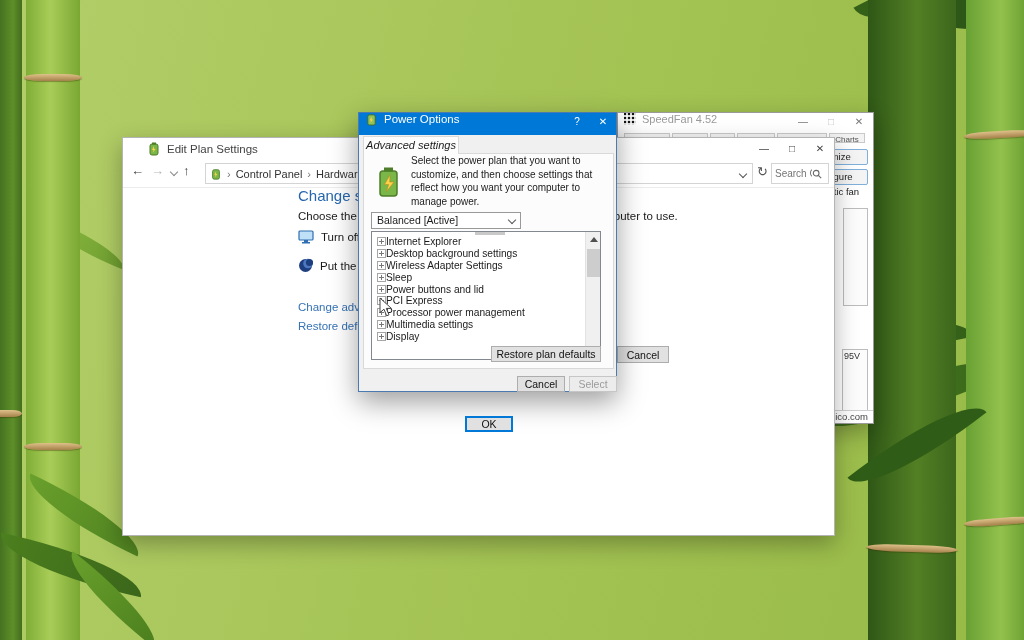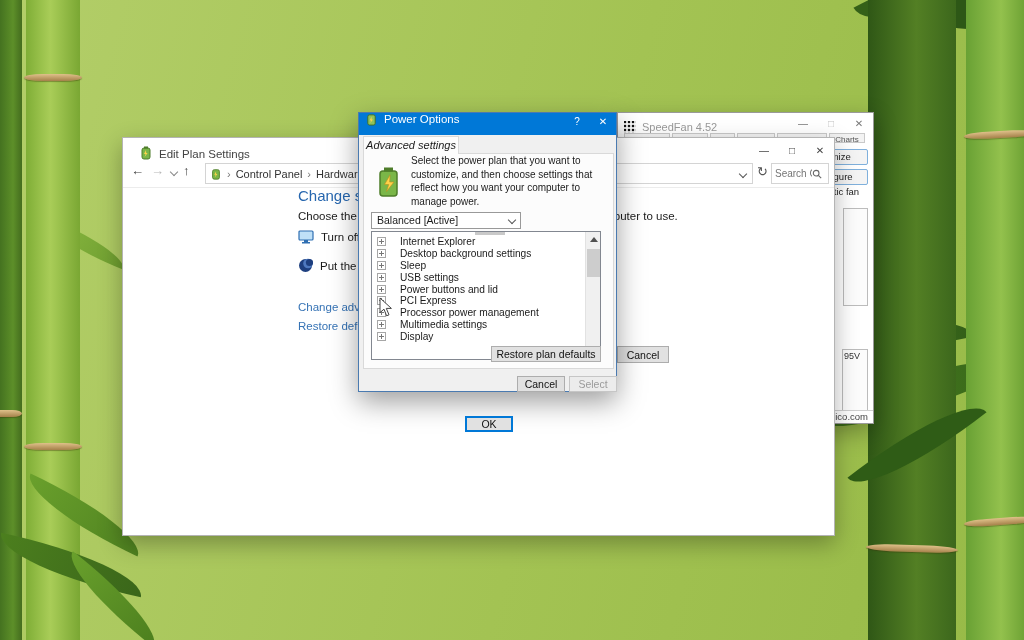--- a/index.html
+++ b/index.html
@@ -19,41 +19,41 @@
   .btnglyph { display:inline-block; width:28px; height:18px; text-align:center;
               font-size:10px; line-height:18px; color:#444; }
   .pushbtn { position:absolute; background:#e1e1e1; border:1px solid #adadad;
              font-size:10.5px; color:#111; text-align:center;
              font-family:"Liberation Sans",sans-serif; }
   .chev { display:inline-block; width:6px; height:6px; border-right:1.4px solid #555;
           border-bottom:1.4px solid #555; transform:rotate(45deg); }
 
   
   #speedfan { left:617px; top:112px; width:257px; height:312px; }
-  #speedfan .tbar { height:20px; display:flex; align-items:flex-end; padding-left:6px; }
+  #speedfan .tbar { height:20px; display:flex; align-items:flex-start; padding-left:6px; }
   #speedfan .tbar .ttl { font-size:11px; color:#9a9a9a; margin-left:6px; flex:1; }
   .sf-icon { width:12px; height:12px; background-color:#141414;
              background-image:linear-gradient(90deg,transparent 50%,rgba(255,255,255,.85) 50%),
                               linear-gradient(transparent 50%,rgba(255,255,255,.85) 50%);
              background-size:4px 4px; }
   #speedfan .tabrow { position:absolute; left:2px; right:2px; top:20px; height:10px;
                       overflow:hidden; display:flex; gap:2px; padding-left:4px; }
   #speedfan .tabrow span { font-size:8px; color:#555; border:1px solid #c9c9c9;
                            background:#f3f3f3; padding:0 5px; line-height:12px; }
   .sf-btn { position:absolute; left:178px; width:72px; height:16px;
             background:#f4f4f4; border:1px solid #7fb0dc; border-radius:2px;
             font-size:9.5px; line-height:14px; text-align:center; color:#222; }
   .sf-groupbox { position:absolute; border:1px solid #bcbcbc; background:#fcfcfc; }
   #sf-status { position:absolute; left:0; right:0; bottom:0; height:13px;
                border-top:1px solid #cfcfcf; font-size:9.5px; color:#444;
                text-align:right; padding-right:5px; line-height:12px; overflow:hidden; }
 
   
   #editplan { left:122px; top:137px; width:713px; height:399px; border-color:#b4b4b4; }
-  #editplan .tbar { height:22px; display:flex; align-items:flex-end; padding-left:16px; }
+  #editplan .tbar { height:22px; display:flex; align-items:center; padding-left:24px; }
   #editplan .tbar .ttl { font-size:11.5px; color:#444; margin-left:6px; flex:1; }
   .navrow { position:absolute; left:0; right:0; top:22px; height:28px;
             border-bottom:1px solid #ececec; }
   .navglyph { position:absolute; top:3px; font-size:13px; color:#3b3b3b; }
   .addrbox { position:absolute; left:82px; top:3px; width:548px; height:21px;
              border:1px solid #d4d4d4; background:#fff; display:flex; align-items:center;
              font-size:11px; color:#333; padding:0 4px; }
   .addrbox .sep { color:#777; margin:0 5px; font-size:11px; }
   .searchbox { position:absolute; left:648px; top:3px; width:58px; height:21px;
                border:1px solid #d4d4d4; background:#fff; display:flex; align-items:center; }
@@ -79,21 +79,21 @@
              background:#fcfcfc; border:1px solid #d9d9d9; }
   .po-desc { position:absolute; left:47px; top:0; width:206px; font-size:10px;
              line-height:13.5px; color:#1a1a1a; }
   .po-icon { position:absolute; left:10px; top:12px; }
   .combo { position:absolute; left:7px; top:58px; width:150px; height:17px; background:#fff;
            border:1px solid #999; font-size:10.5px; color:#1a1a1a; line-height:15px;
            padding-left:5px; }
   .combo .chev { position:absolute; right:5px; top:4px; }
   .listbox { position:absolute; left:7px; top:77px; width:230px; height:129px; background:#fff;
              border:1px solid #828790; overflow:hidden; }
-  .srow { display:flex; align-items:center; gap:14px; height:11.8px; padding-left:5px;
+  .srow { display:flex; align-items:center; gap:0; height:11.8px; padding-left:5px;
           font-size:10.2px; color:#1a1a1a; white-space:nowrap; }
   .plus { width:9px; height:9px; flex:0 0 9px; border:1px solid #a6a6a6; background:
           linear-gradient(#777,#777) center/5px 1px no-repeat,
           linear-gradient(#777,#777) center/1px 5px no-repeat,#fff; }
   .vscroll { position:absolute; top:0; right:0; bottom:0; width:15px; background:#f0f0f0;
              border-left:1px solid #e2e2e2; }
   .tri-up, .tri-dn { position:absolute; left:4px; width:0; height:0;
                      border-left:4px solid transparent; border-right:4px solid transparent; }
   .tri-up { top:5px; border-bottom:5px solid #505050; }
   .tri-dn { bottom:5px; border-top:5px solid #505050; }
@@ -257,25 +257,25 @@
         <div class="srow">
             <span class="plus"></span>
             <span>Internet Explorer</span>
           </div>
         <div class="srow">
             <span class="plus"></span>
             <span>Desktop background settings</span>
           </div>
         <div class="srow">
             <span class="plus"></span>
+            <span>Wireless Adapter Settings</span>
+          </div>
+        <div class="srow">
+            <span class="plus"></span>
             <span>Sleep</span>
-          </div>
-        <div class="srow">
-            <span class="plus"></span>
-            <span>USB settings</span>
           </div>
         <div class="srow">
             <span class="plus"></span>
             <span>Power buttons and lid</span>
           </div>
         <div class="srow">
             <span class="plus"></span>
             <span>PCI Express</span>
           </div>
         <div class="srow">

